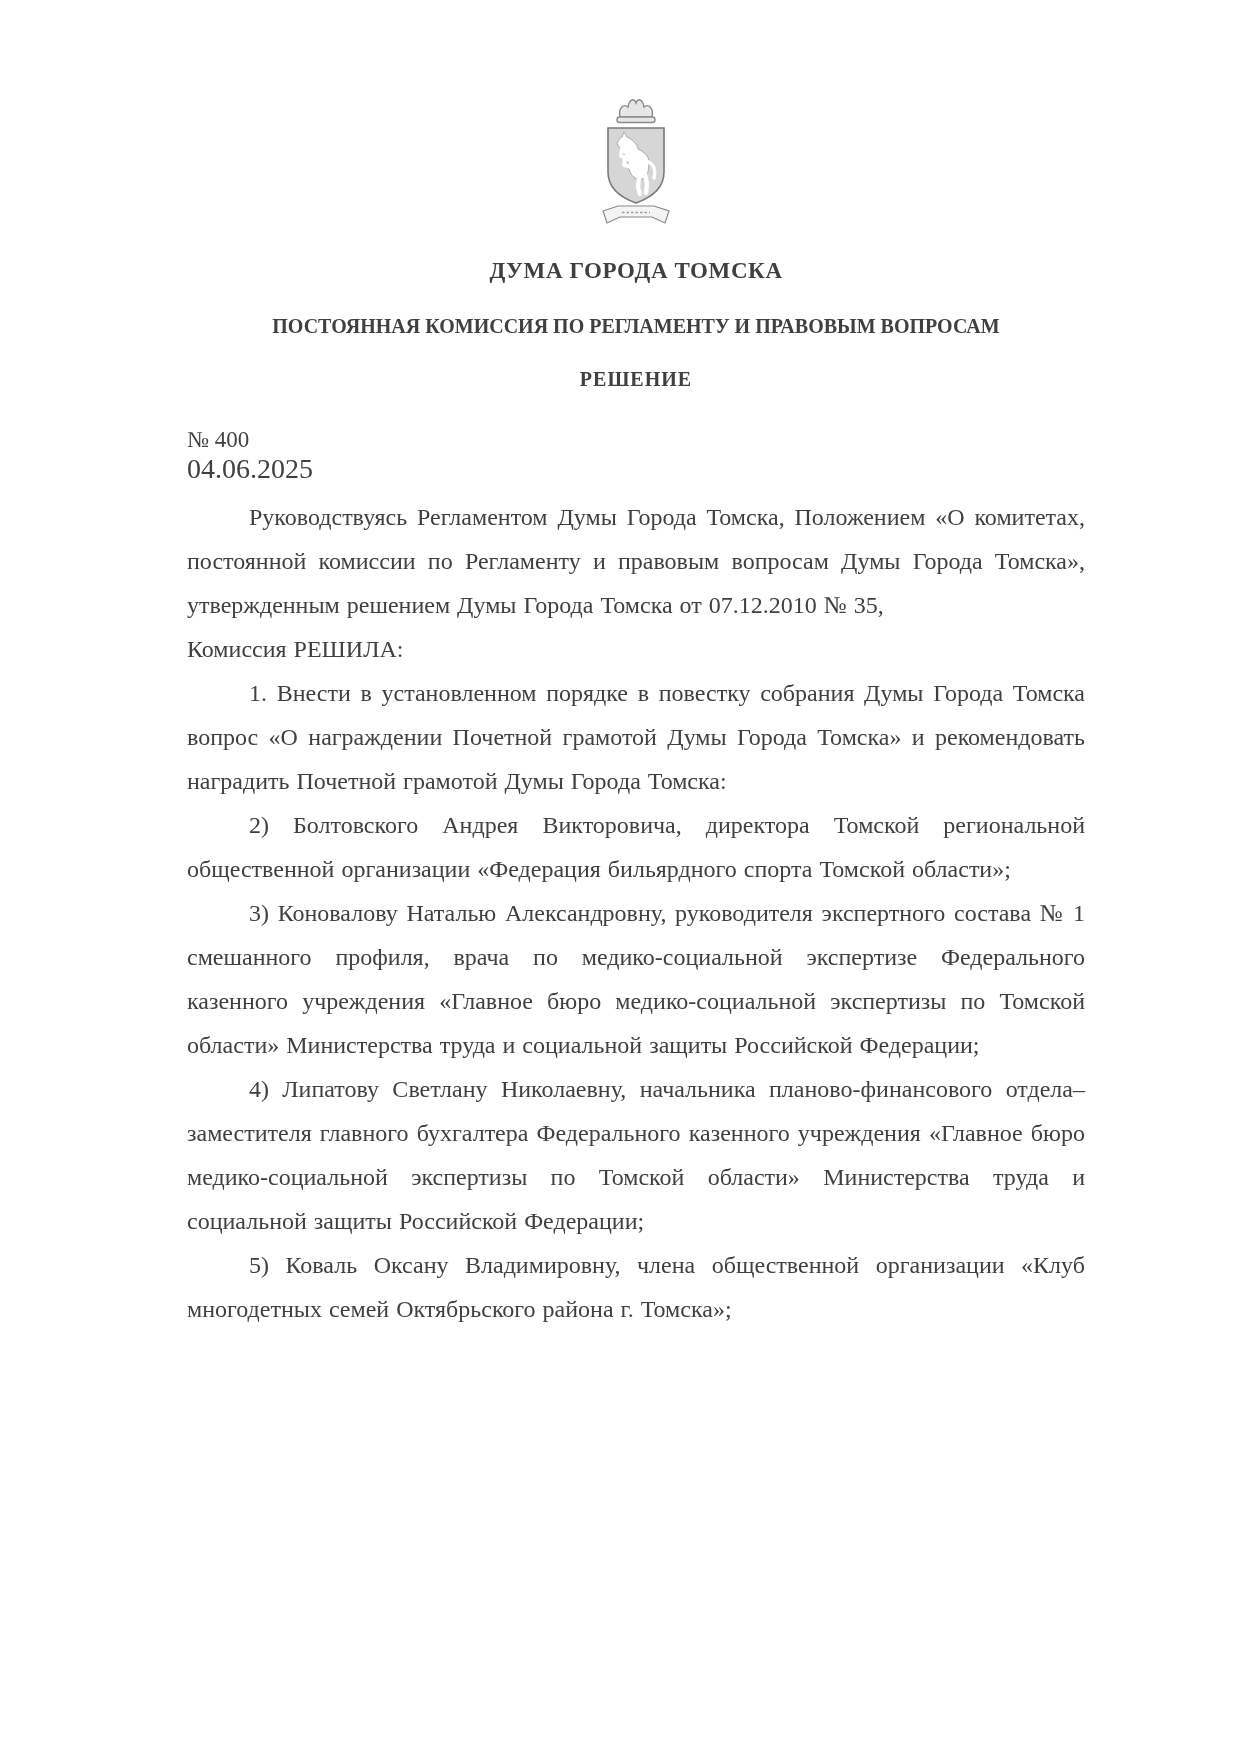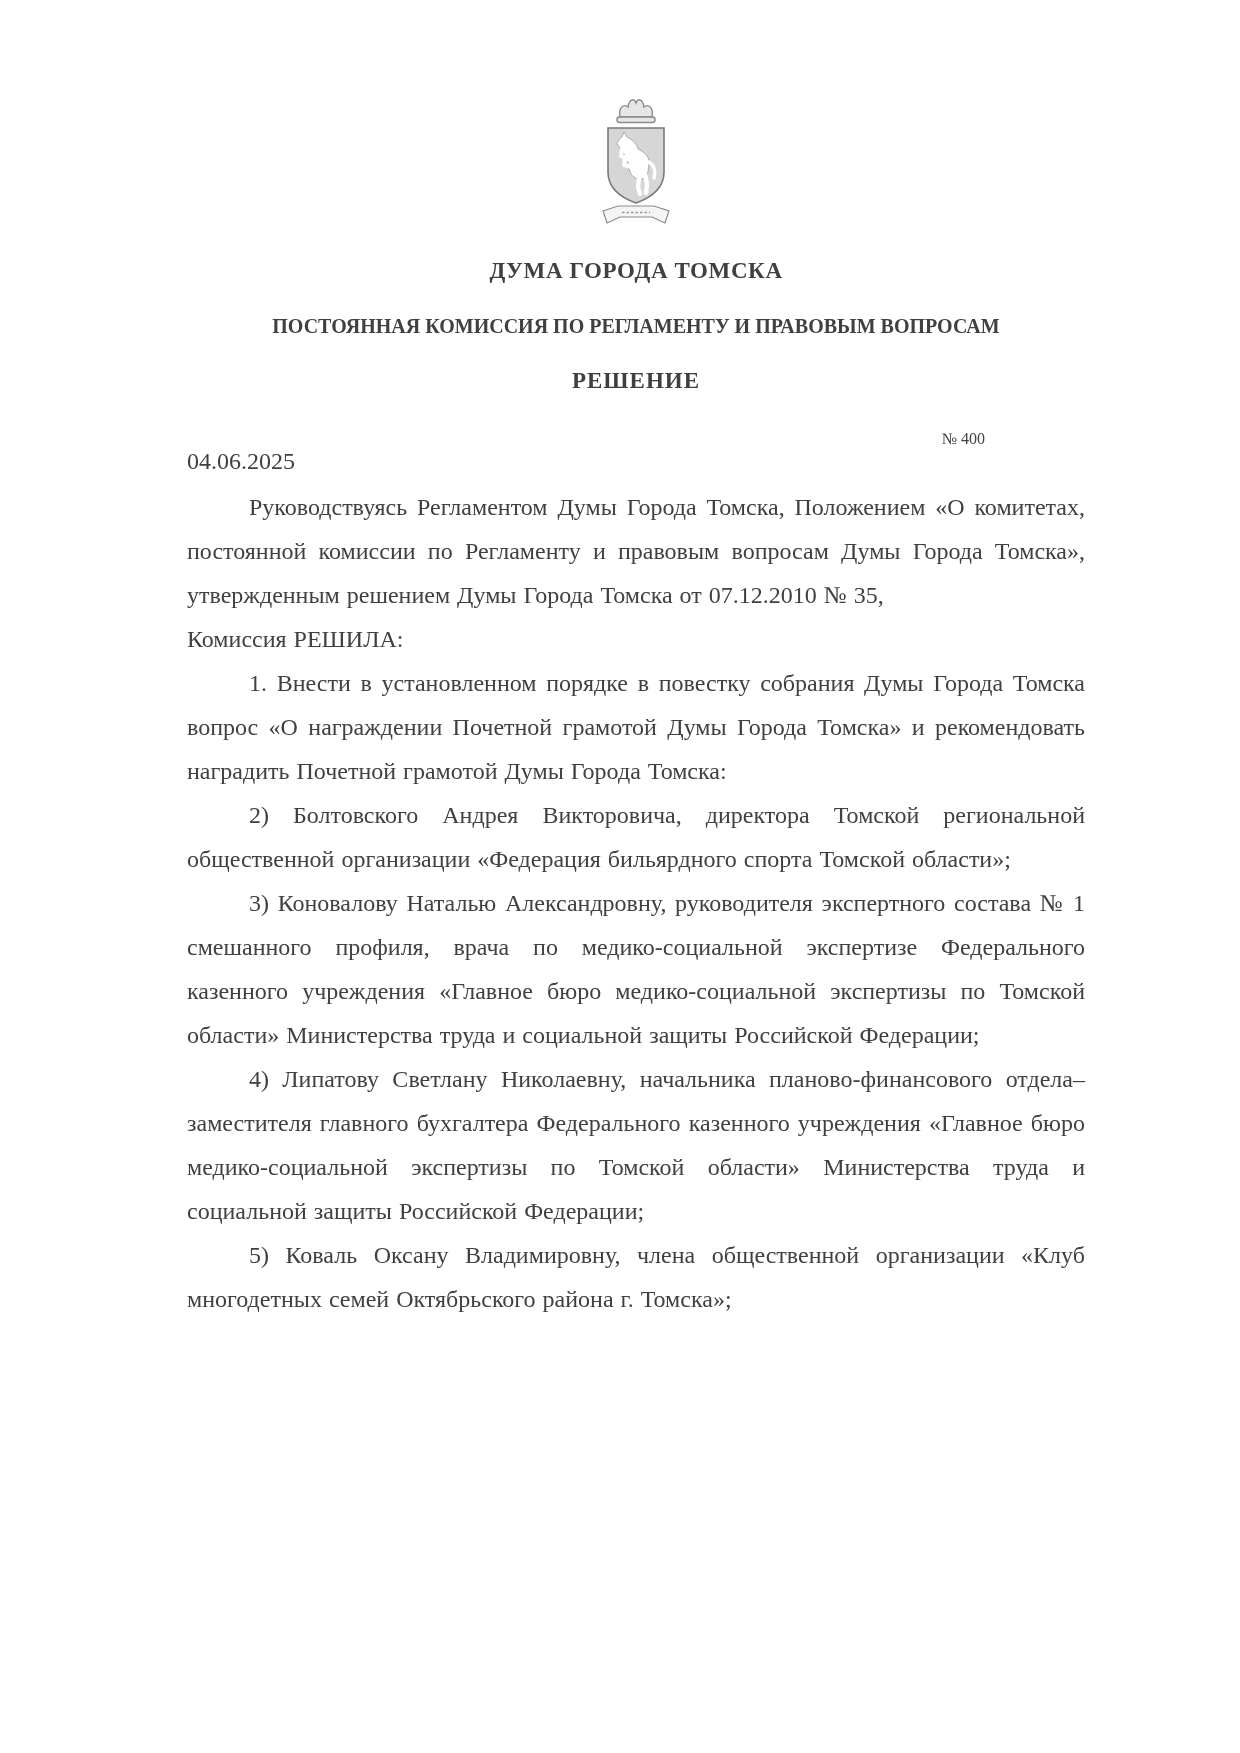--- a/index.html
+++ b/index.html
@@ -31,32 +31,31 @@
     text-align: center;
     font-weight: bold;
     font-size: 20px;
     line-height: 32px;
     margin-top: 26px;
     padding: 0 30px;
   }
   .doc-type {
     text-align: center;
     font-weight: bold;
-    font-size: 23px;
+    font-size: 20px;
     letter-spacing: 1px;
     margin-top: 26px;
   }
   .number-line {
-    text-align: right;
     padding-right: 100px;
-    font-size: 16px;
+    font-size: 23px;
     margin-top: 36px;
   }
   .date-line {
-    font-size: 24px;
+    font-size: 28px;
     margin-top: 0px;
   }
   .subject {
     font-weight: bold;
     font-size: 20px;
     line-height: 27px;
     width: 398px;
     text-align: justify;
     margin-top: 22px;
   }

